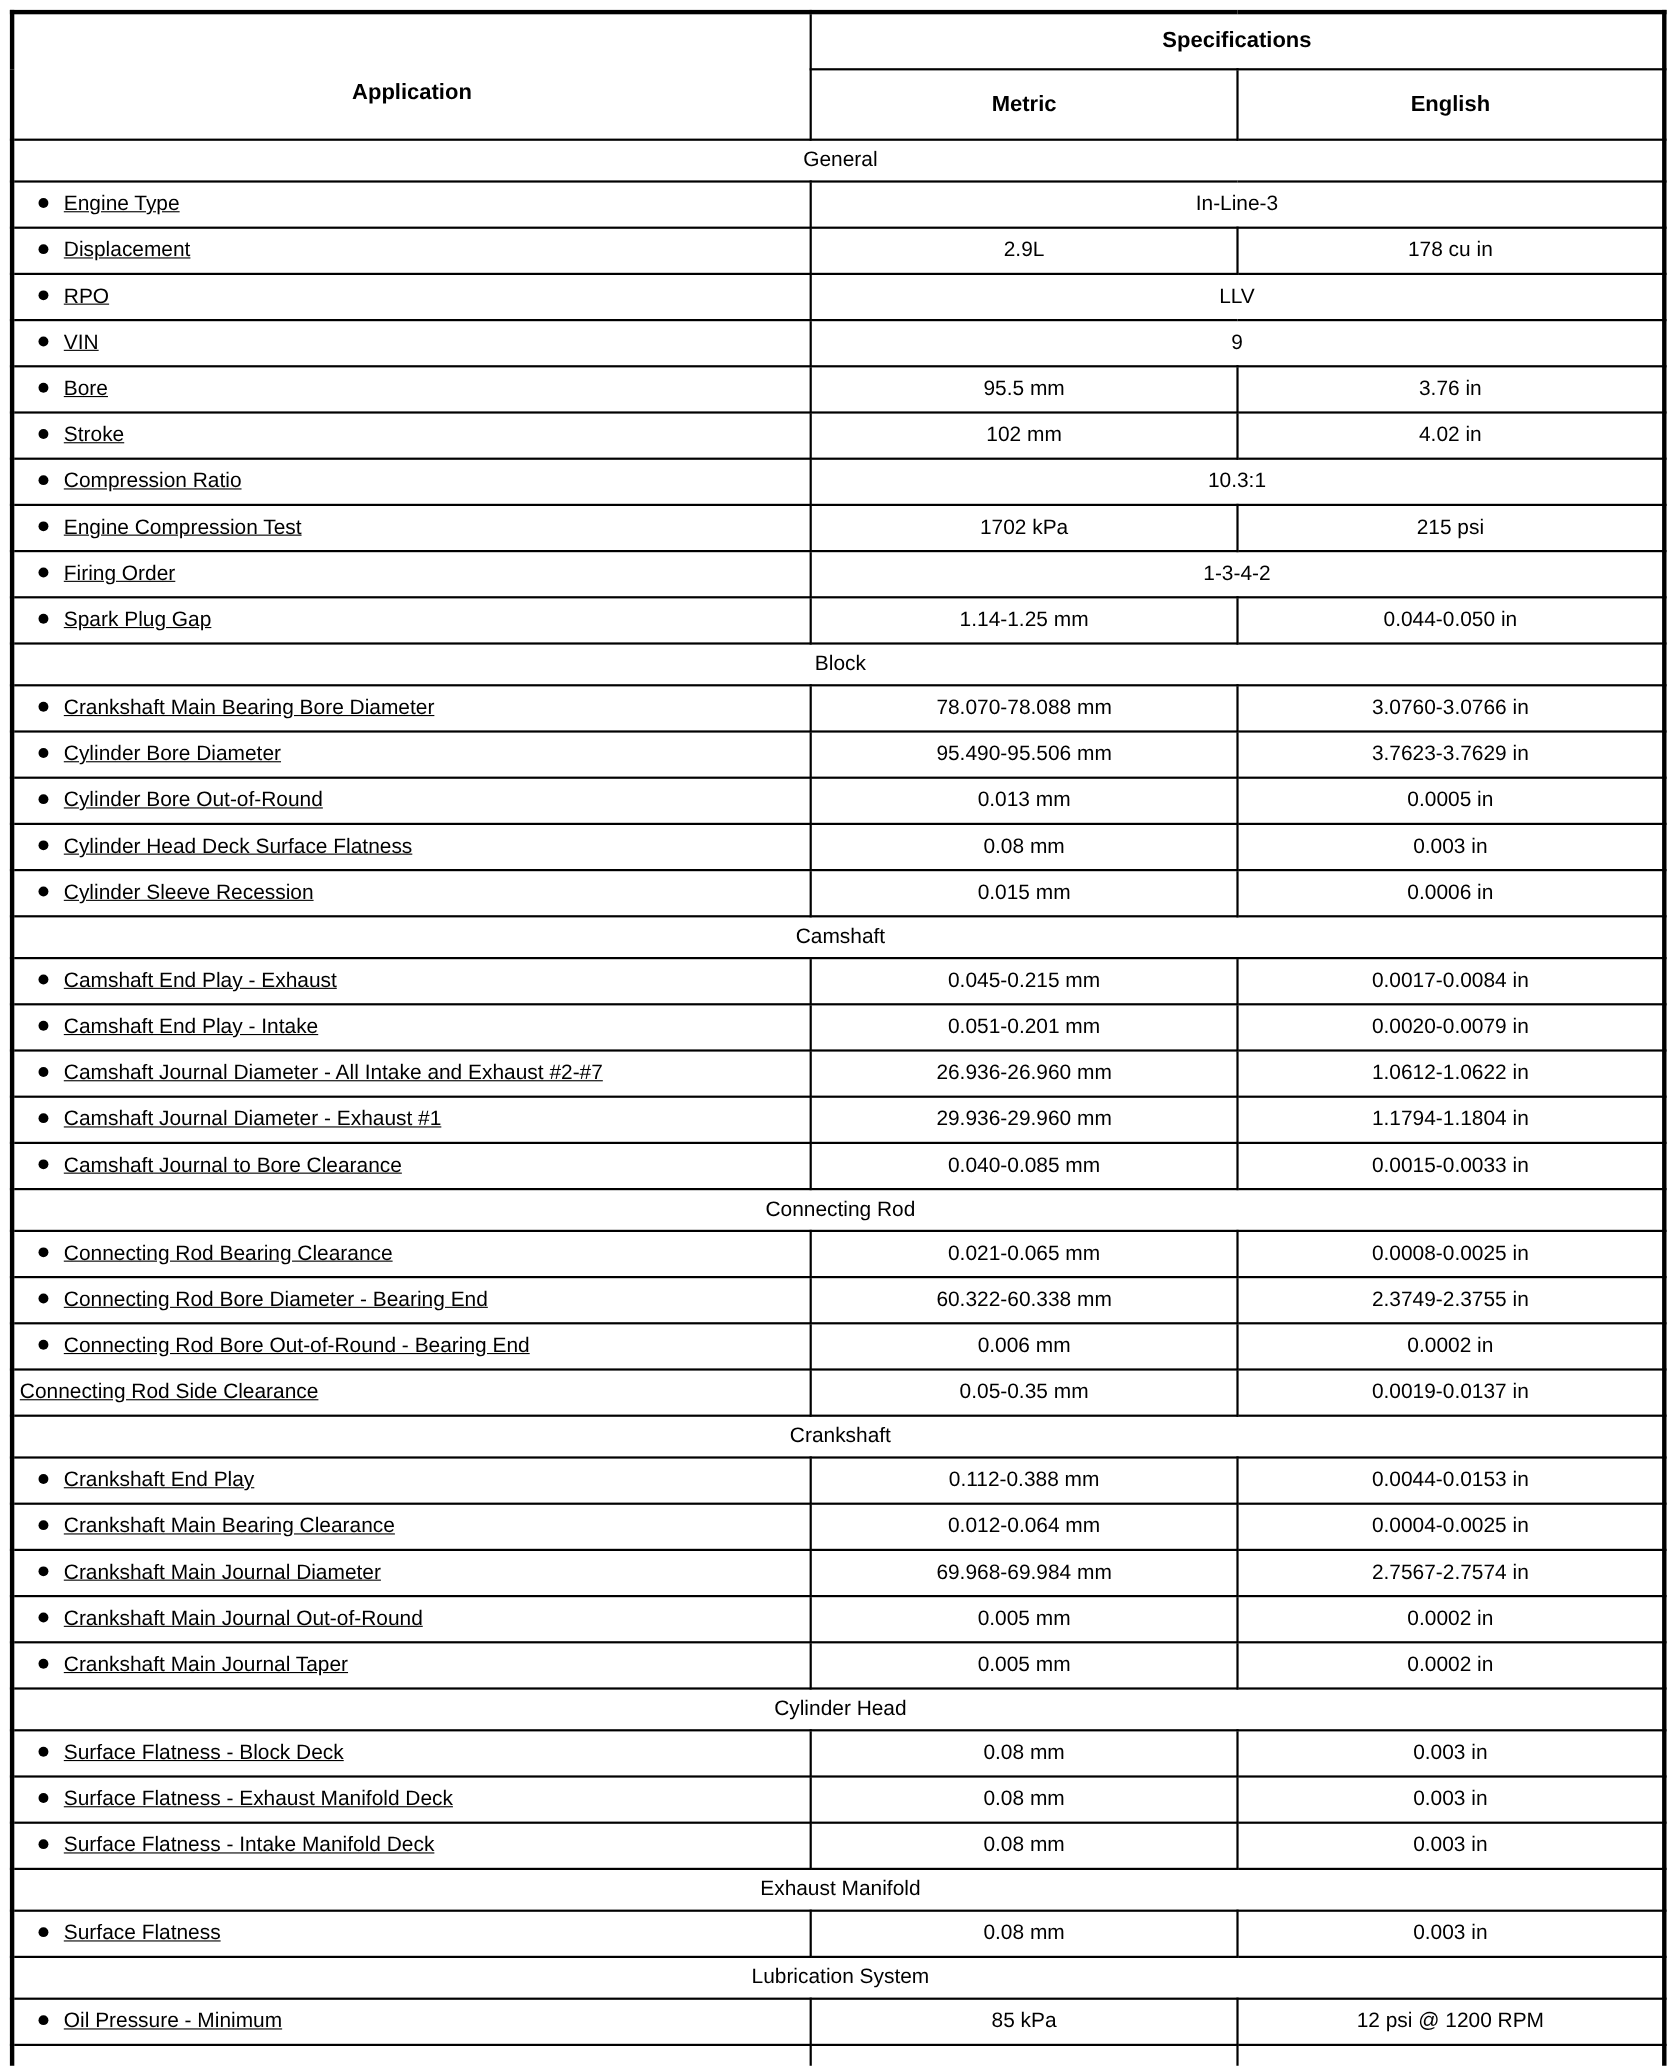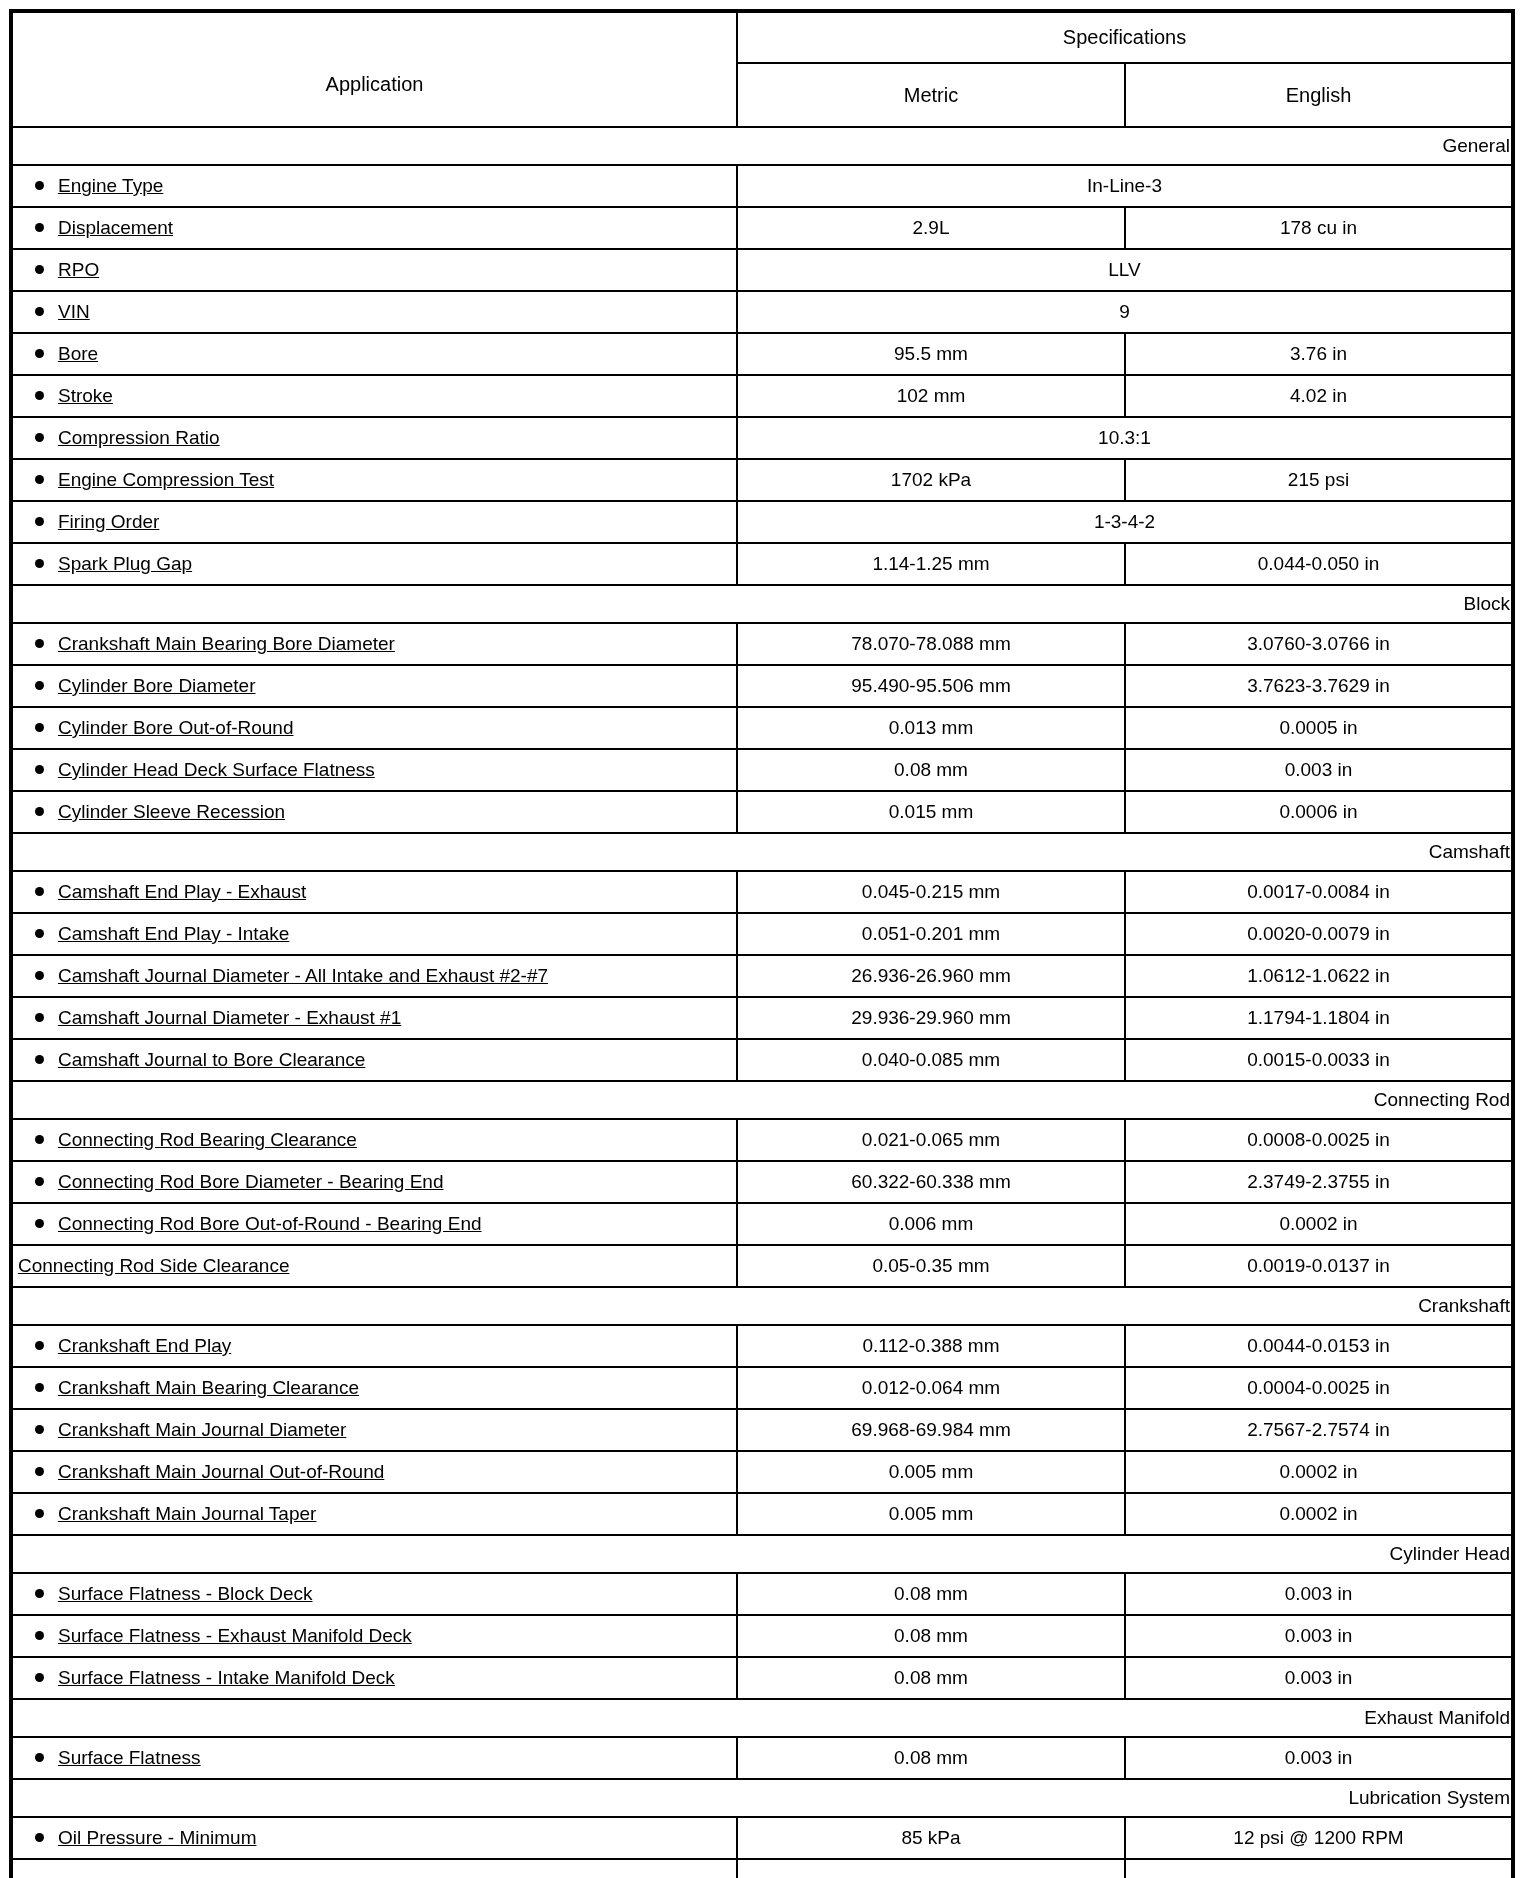--- a/index.html
+++ b/index.html
@@ -21,35 +21,35 @@
     table-layout: fixed;
     width: 1502px;
     border: 4px solid #000000;
   }
   th, td {
     border: 2px solid #000000;
     overflow: hidden;
     white-space: nowrap;
   }
   thead th {
-    font-weight: normal;
+    font-weight: bold;
     font-size: 20px;
     text-align: center;
     background: #ffffff;
   }
   th.app-header {
     vertical-align: bottom;
     padding-bottom: 30px;
   }
   tr.head-row-1 th { height: 52px; }
   tr.head-row-2 th { height: 64px; }
   tr.section-row td.section-cell {
     height: 38px;
     font-size: 19px;
-    text-align: right;
+    text-align: center;
     padding-left: 5px;
     vertical-align: middle;
   }
   tr.item-row td {
     height: 42px;
     font-size: 19px;
     vertical-align: middle;
   }
   td.label-cell {
     text-align: left;

